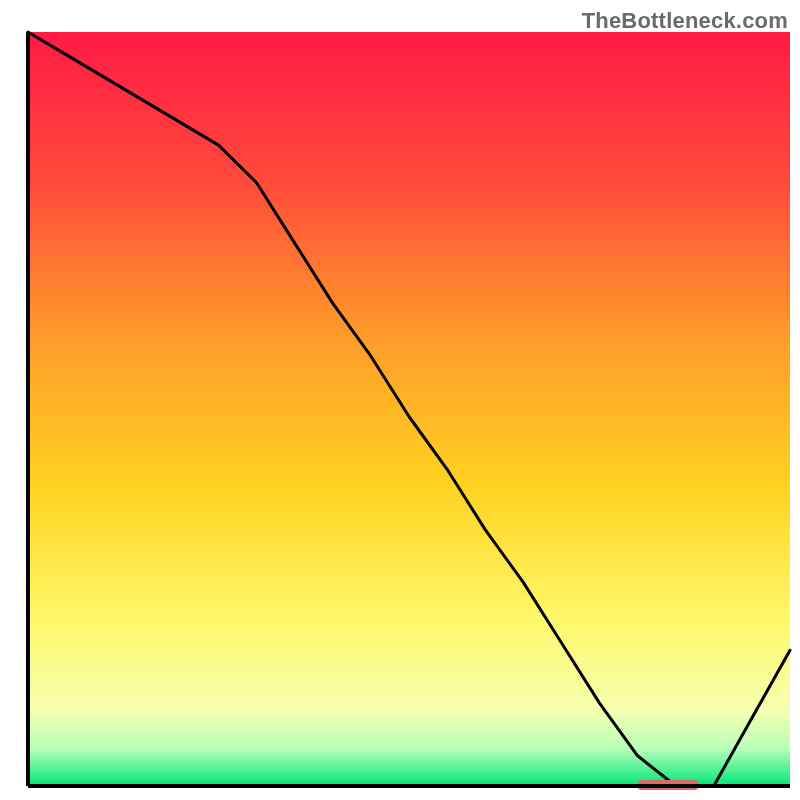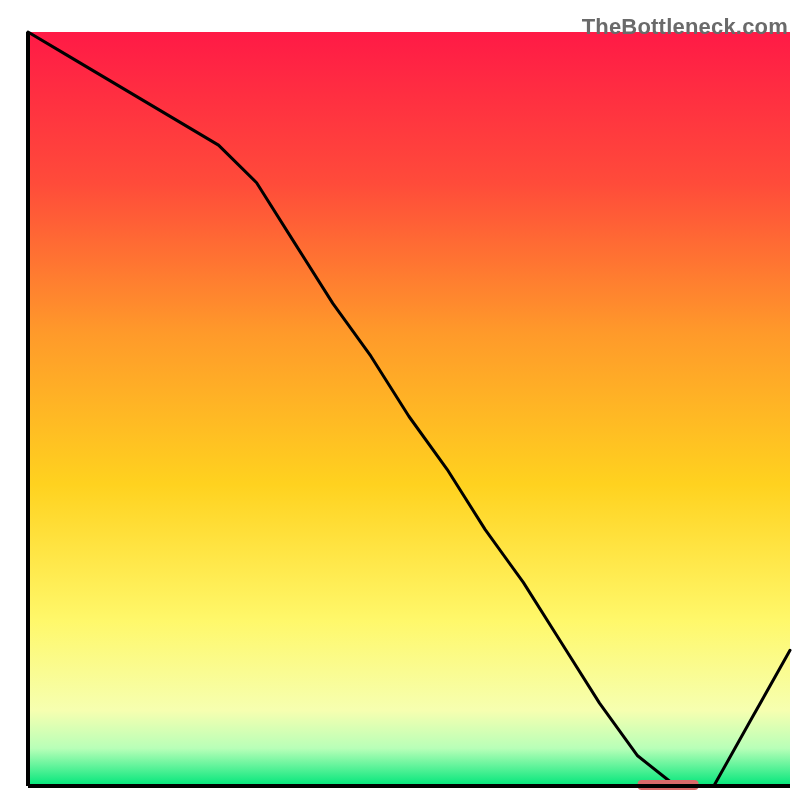--- a/index.html
+++ b/index.html
@@ -11,21 +11,21 @@
     font-family: Arial, Helvetica, sans-serif;
     overflow: hidden;
   }
   .container {
     position: relative;
     width: 800px;
     height: 800px;
   }
   .watermark {
     position: absolute;
-    top: 14px;
+    top: 8px;
     right: 12px;
     font-size: 22px;
     font-weight: 600;
     color: #6a6a6a;
     letter-spacing: 0.2px;
   }
   svg {
     display: block;
   }
 </style>

